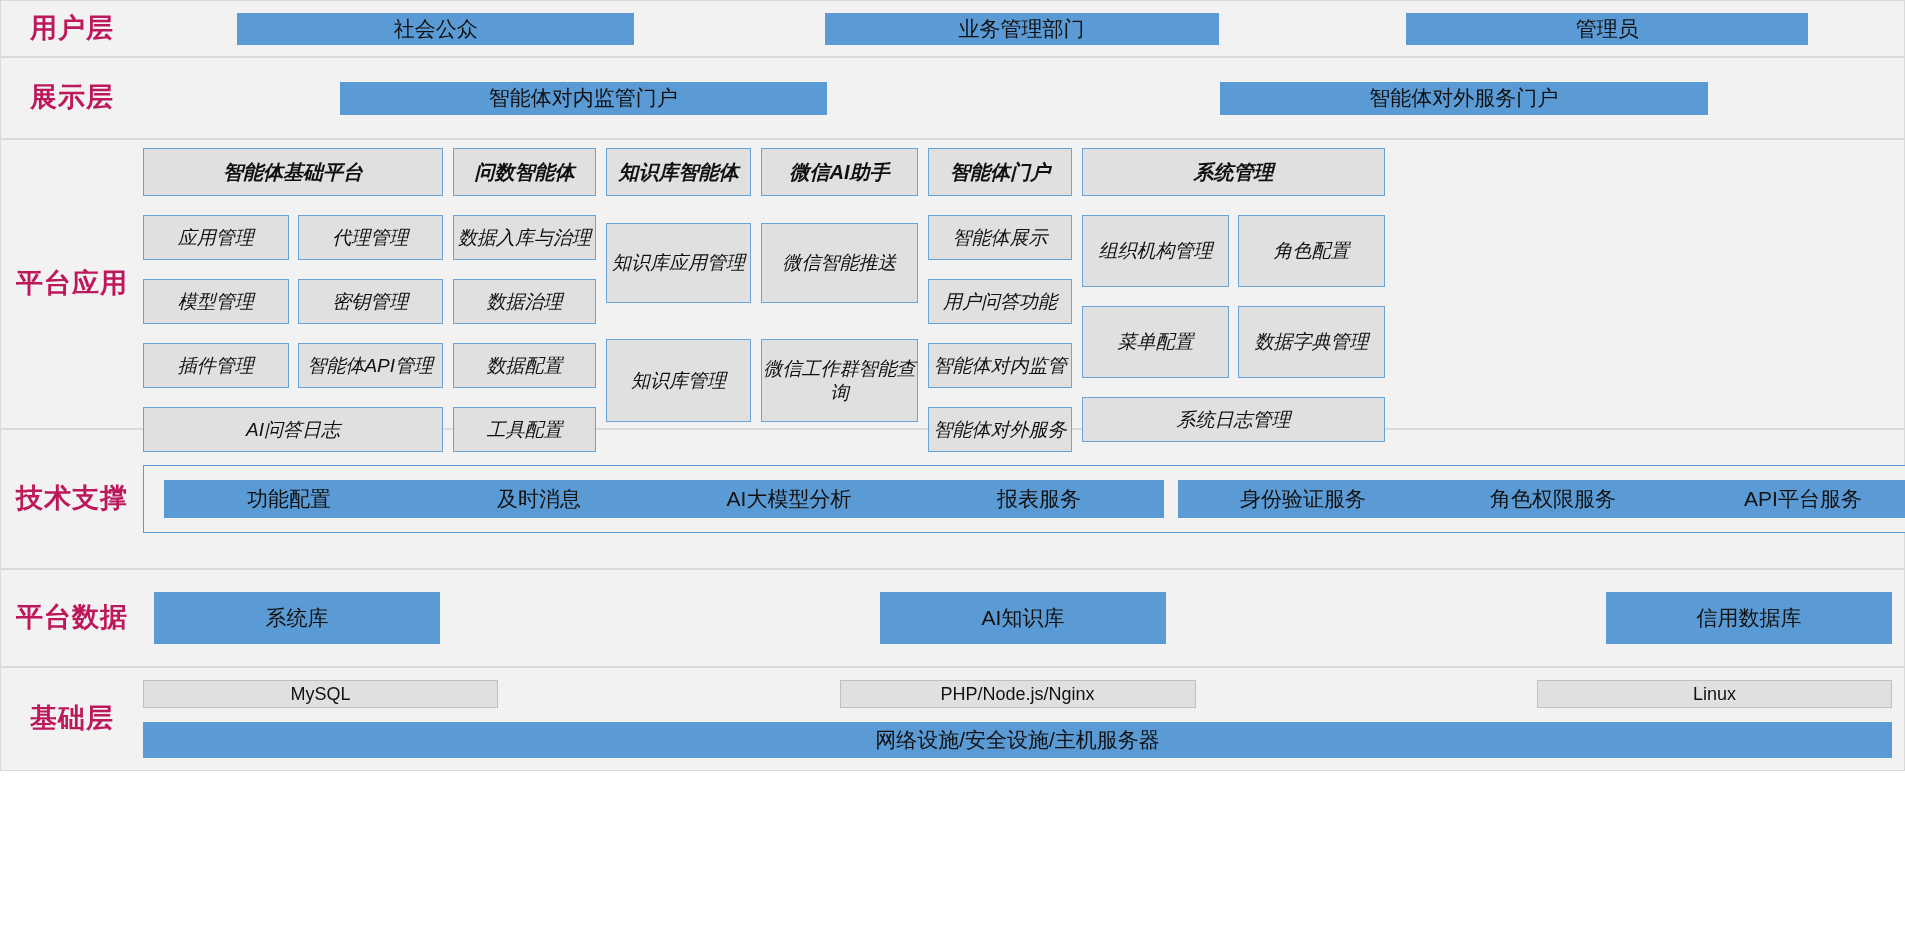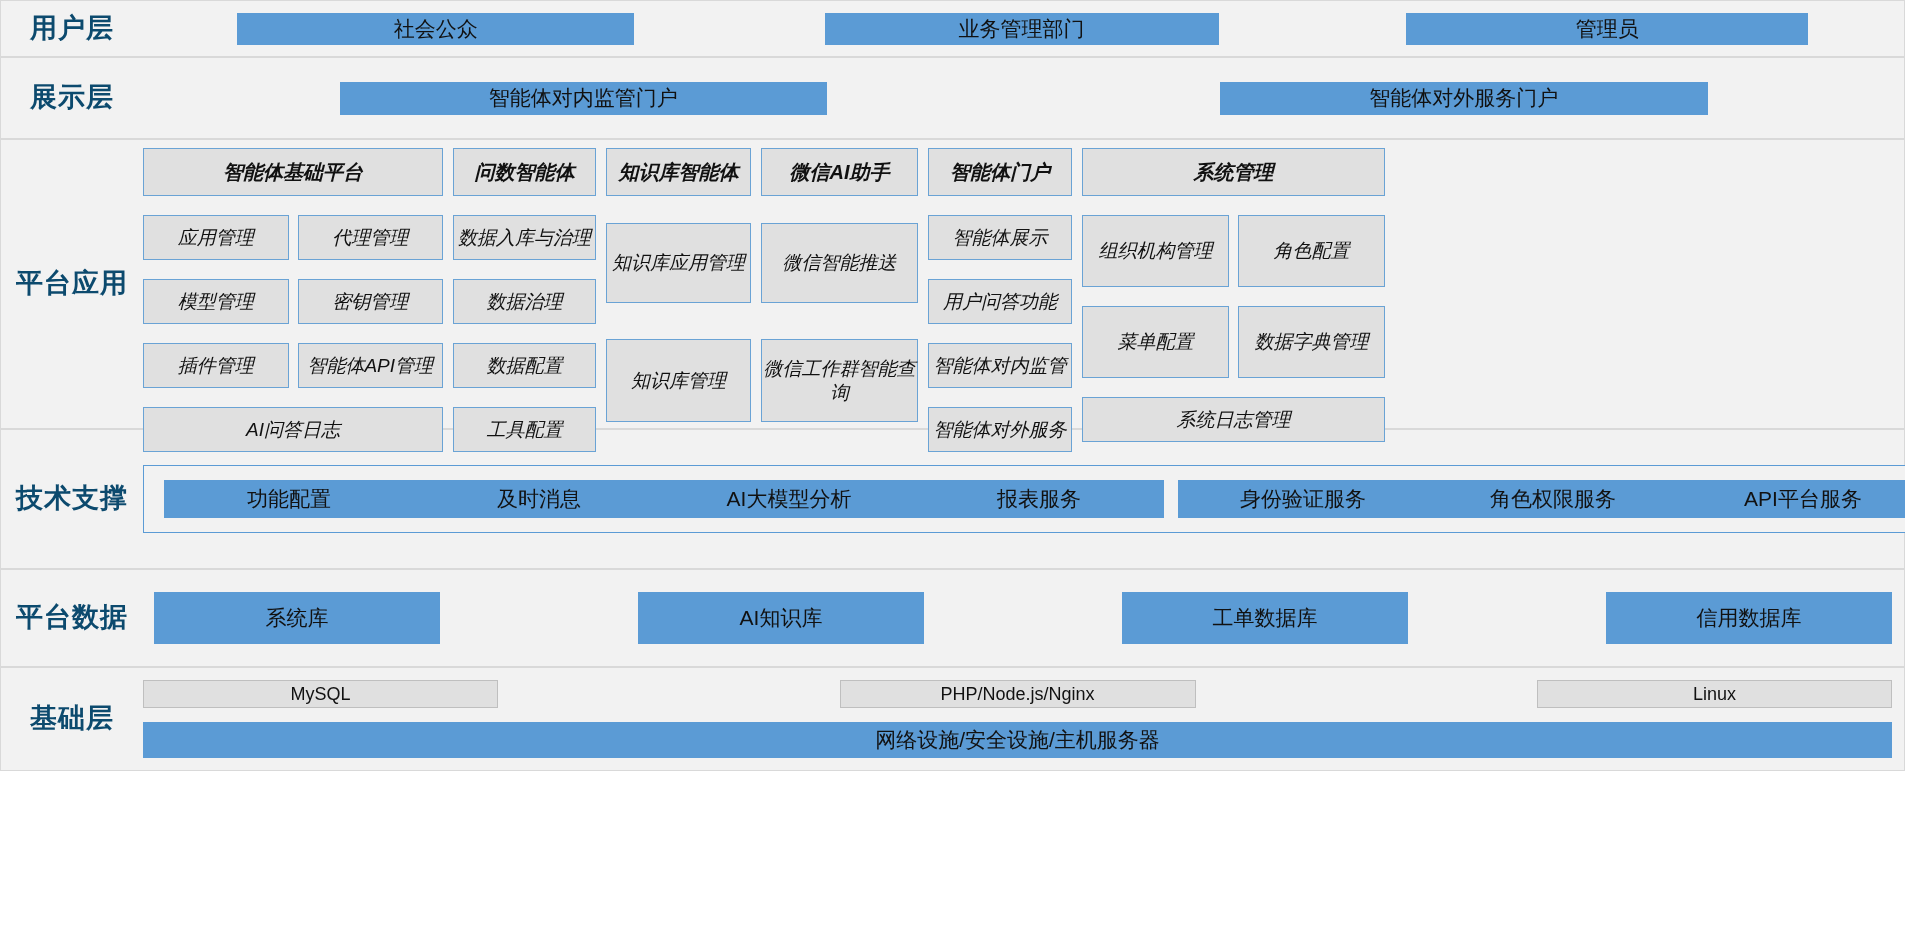--- a/index.html
+++ b/index.html
@@ -1,21 +1,21 @@
 <!DOCTYPE html>
 <html><head>
 <meta charset="utf-8">
 <style>
   html,body{margin:0;padding:0;background:#ffffff;}
   body{font-family:"Liberation Sans","DejaVu Sans",sans-serif;}
   #page{width:1905px;height:938px;position:relative;background:#ffffff;overflow:hidden;}
 
   .layer{display:flex;align-items:stretch;background:#f2f2f2;border:1px solid #d9d9d9;box-sizing:border-box;}
   .layer-label{width:142px;min-width:142px;display:flex;align-items:center;justify-content:center;
-    font-weight:bold;font-size:27px;color:#0c4a6e;letter-spacing:1px;line-height:1.15;text-align:center;}
+    font-weight:bold;font-size:27px;color:#be185d;letter-spacing:1px;line-height:1.15;text-align:center;}
   .layer-body{flex:1;display:flex;align-items:center;box-sizing:border-box;}
 
   .blue{background:#5b9bd5;border:1px solid #5b9bd5;color:#111;display:flex;align-items:center;justify-content:center;
     font-size:21px;box-sizing:border-box;text-align:center;}
   .grey{background:#e0e0e0;border:1px solid #6aa3d5;color:#111;display:flex;align-items:center;justify-content:center;
     font-size:19px;box-sizing:border-box;text-align:center;line-height:1.25;}
   .grey.head{font-weight:bold;font-size:20px;}
   .grey.plain{border:1px solid #bfbfbf;}
 
   
@@ -194,21 +194,20 @@
   <div class="layer" id="data-layer">
     <div class="layer-label">
       <span>平台</span>
         <br>
       <span>数据</span>
     </div>
     <div class="layer-body">
       <div id="data-row">
         <div class="blue">系统库</div>
         <div class="blue">AI知识库</div>
-        <div class="blue">工单数据库</div>
         <div class="blue">信用数据库</div>
       </div>
     </div>
   </div>
 
   <div class="layer" id="infra-layer">
     <div class="layer-label">基础层</div>
     <div class="layer-body">
       <div id="infra-top">
         <div class="grey plain i1">MySQL</div>

